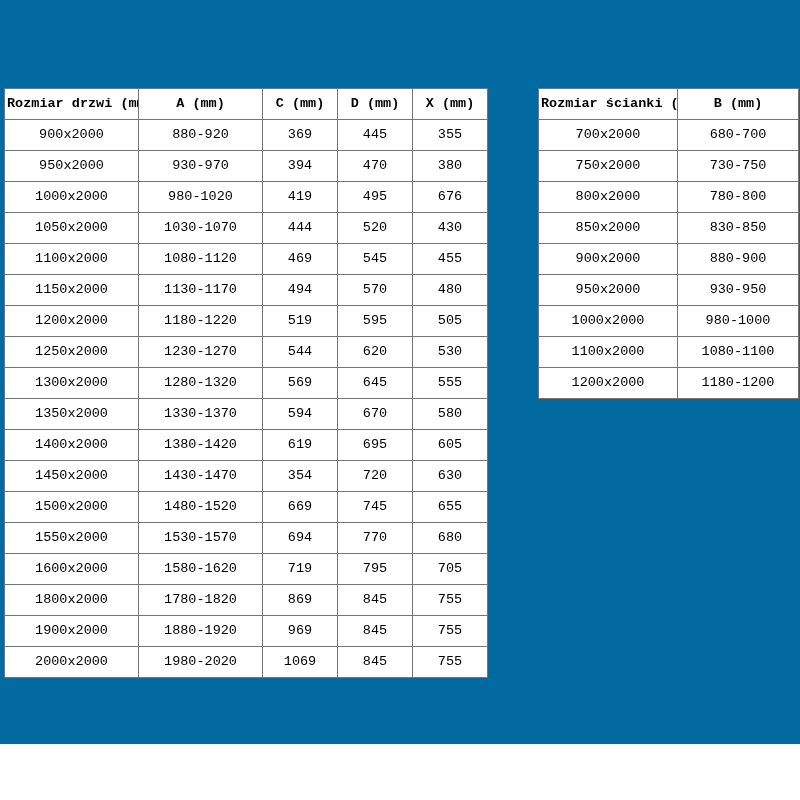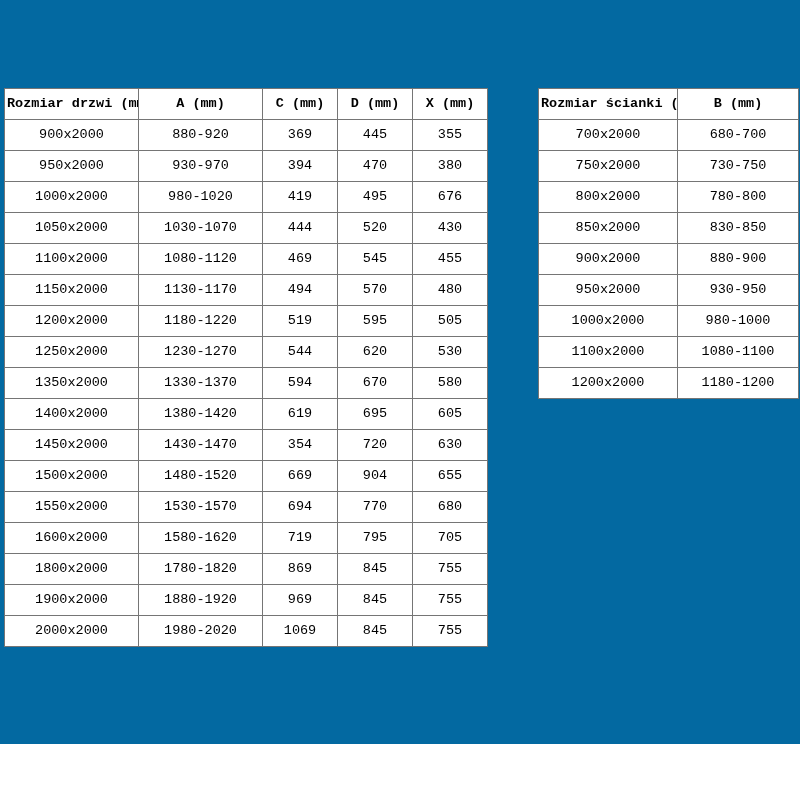--- a/index.html
+++ b/index.html
@@ -112,20 +112,27 @@
           <td>505</td>
         </tr>
         <tr>
           <td>1250x2000</td>
           <td>1230-1270</td>
           <td>544</td>
           <td>620</td>
           <td>530</td>
         </tr>
         <tr>
+          <td>1300x2000</td>
+          <td>1280-1320</td>
+          <td>569</td>
+          <td>645</td>
+          <td>555</td>
+        </tr>
+        <tr>
           <td>1350x2000</td>
           <td>1330-1370</td>
           <td>594</td>
           <td>670</td>
           <td>580</td>
         </tr>
         <tr>
           <td>1400x2000</td>
           <td>1380-1420</td>
           <td>619</td>
@@ -136,21 +143,21 @@
           <td>1450x2000</td>
           <td>1430-1470</td>
           <td>354</td>
           <td>720</td>
           <td>630</td>
         </tr>
         <tr>
           <td>1500x2000</td>
           <td>1480-1520</td>
           <td>669</td>
-          <td>904</td>
+          <td>745</td>
           <td>655</td>
         </tr>
         <tr>
           <td>1550x2000</td>
           <td>1530-1570</td>
           <td>694</td>
           <td>770</td>
           <td>680</td>
         </tr>
         <tr>

